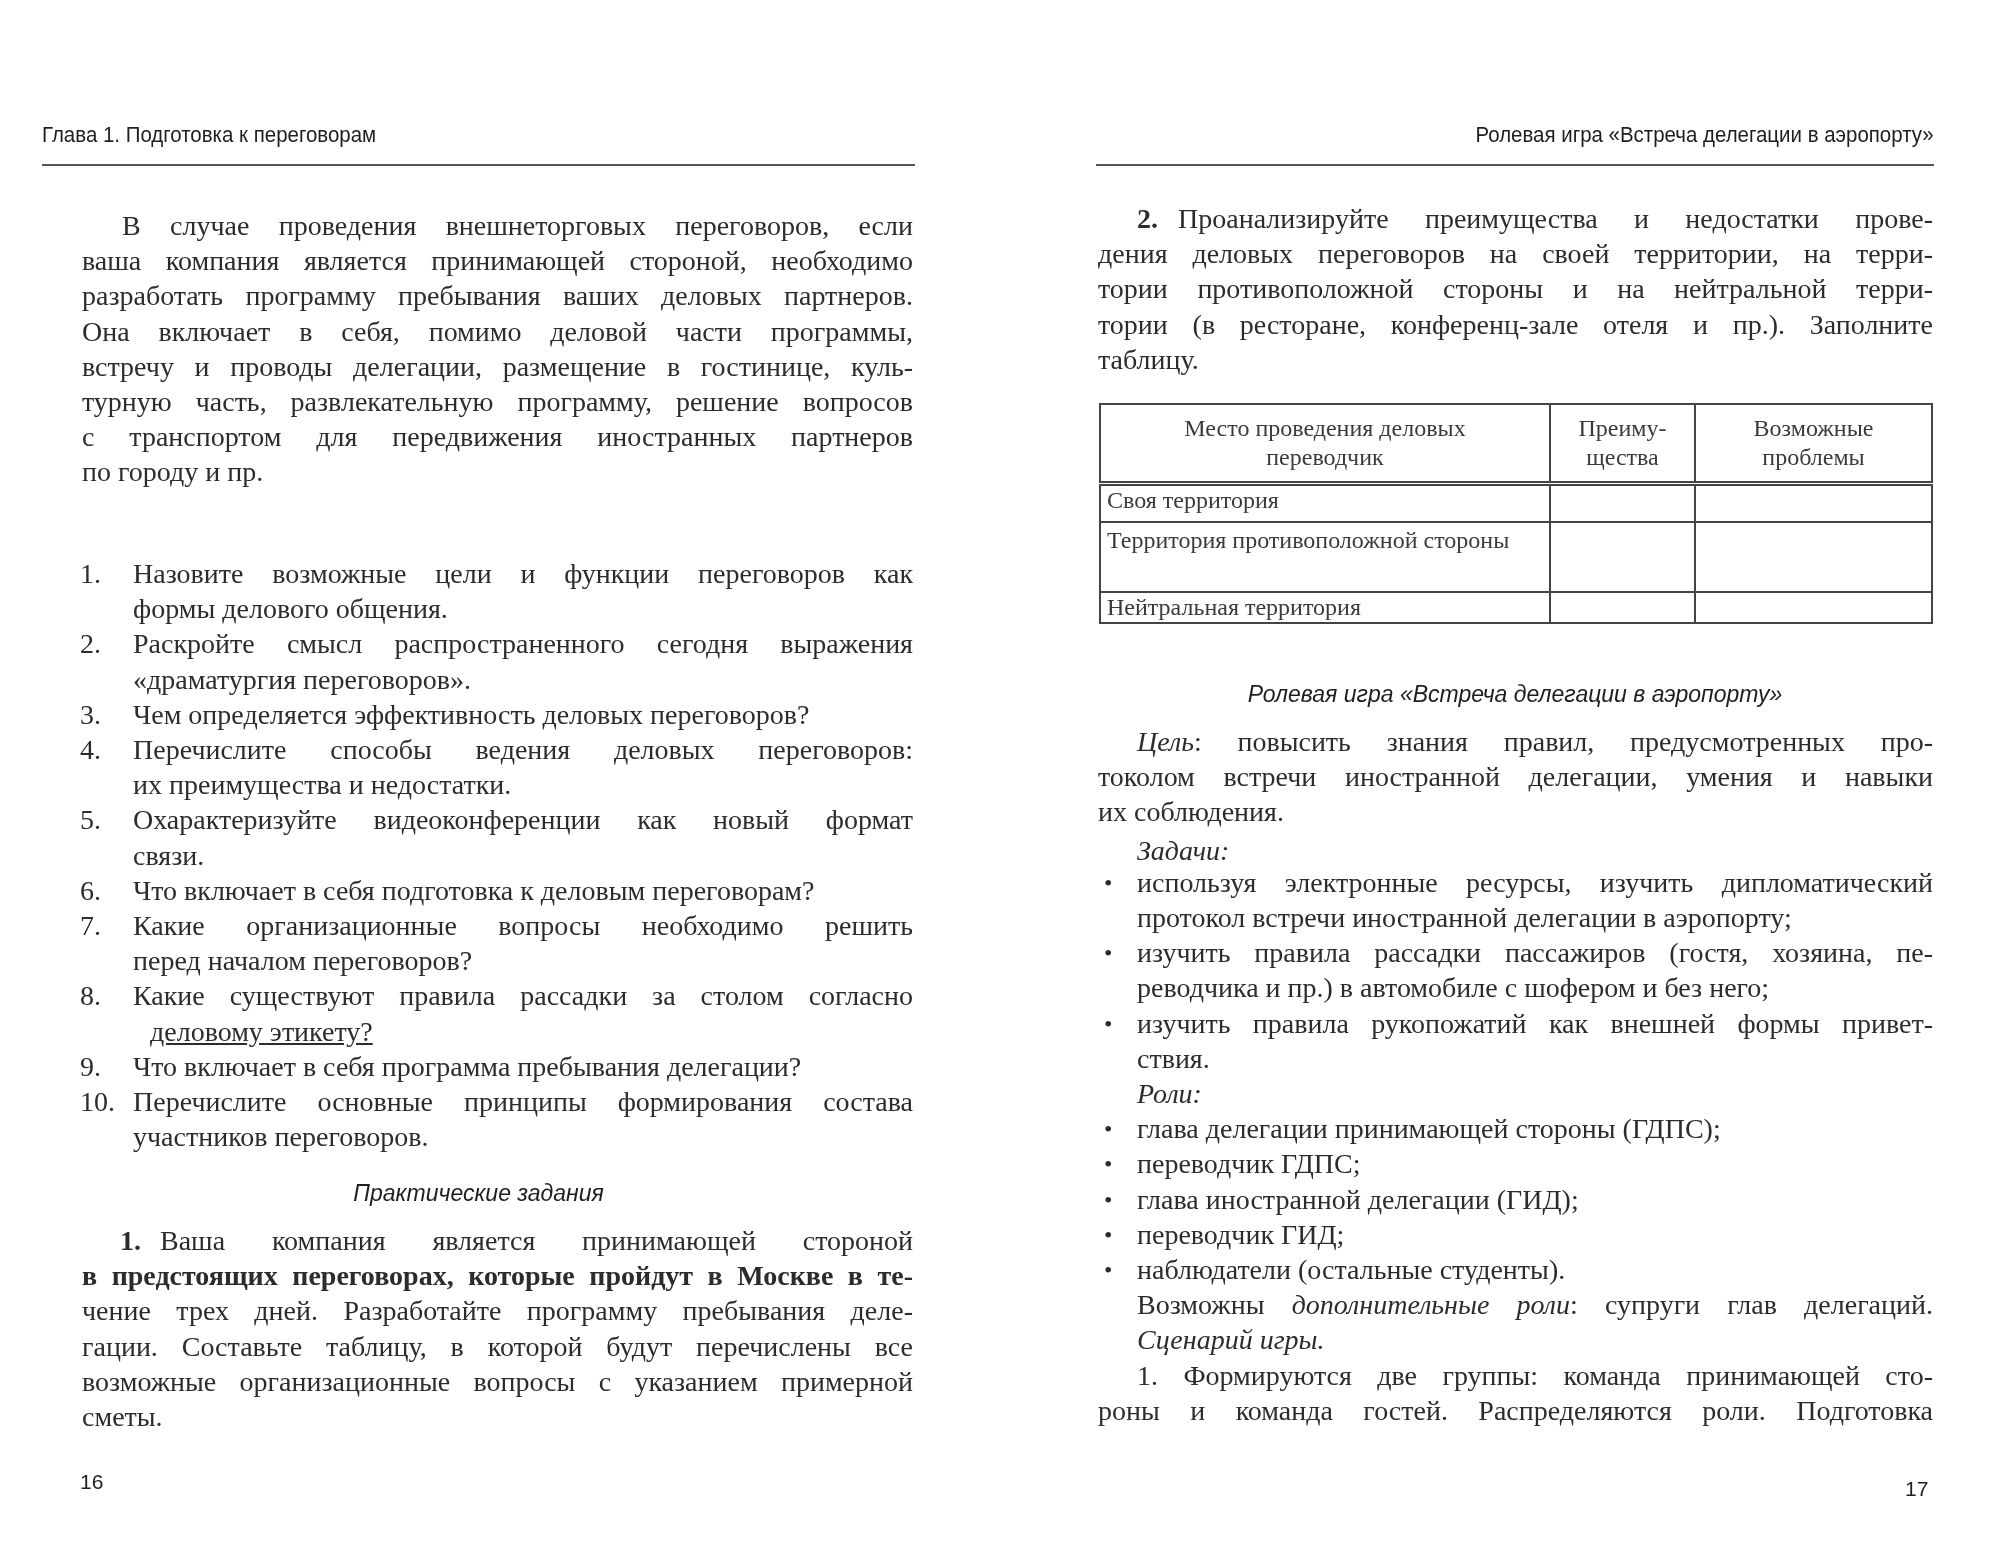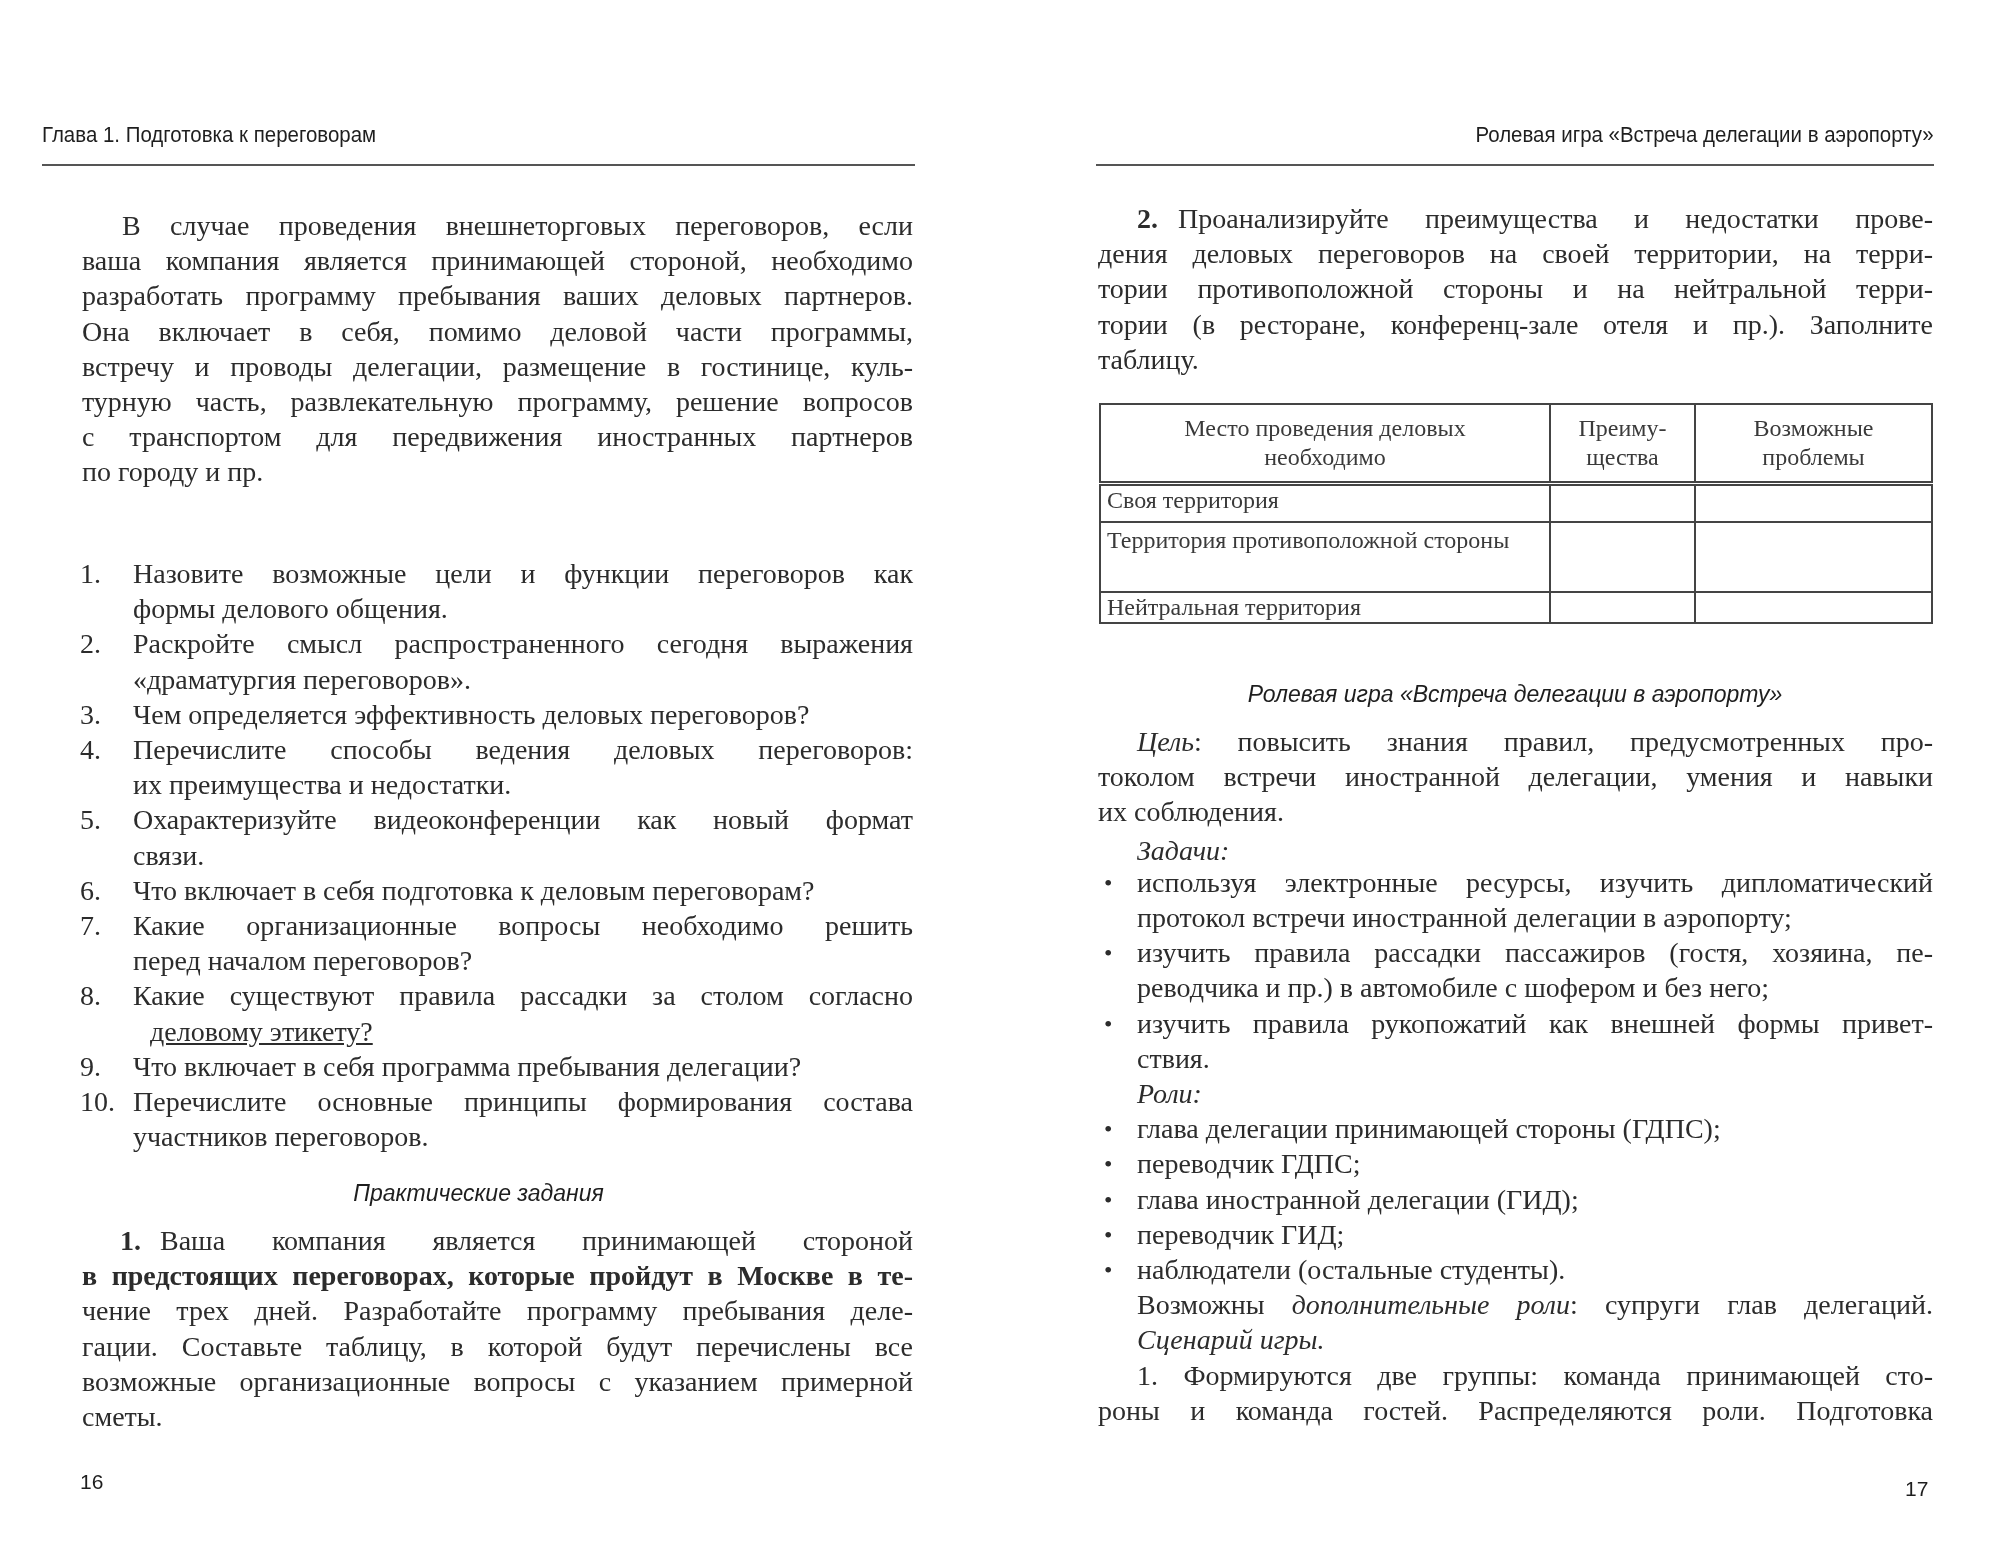--- a/index.html
+++ b/index.html
@@ -135,21 +135,21 @@
       <div class="line" style="left: 178px; top: 202px; width: 755px;">Проанализируйте преимущества и недостатки прове-</div>
       <div class="line" style="left: 98px; top: 237.2px; width: 835px;">дения деловых переговоров на своей территории, на терри-</div>
       <div class="line" style="left: 98px; top: 272.4px; width: 835px;">тории противоположной стороны и на нейтральной терри-</div>
       <div class="line" style="left: 98px; top: 307.6px; width: 835px;">тории (в ресторане, конференц-зале отеля и пр.). Заполните</div>
       <div class="line last" style="left: 98px; top: 342.8px; width: 835px;">таблицу.</div>
     </div>
 
   <table class="task-table">
     <thead>
       <tr>
-        <th class="c1"><span>Место проведения деловых</span><br><span>необходимо</span></th>
+        <th class="c1"><span>Место проведения деловых</span><br><span>переводчик</span></th>
         <th class="c2"><span>Преиму-</span><br><span>щества</span></th>
         <th class="c3"><span>Возможные</span><br><span>проблемы</span></th>
       </tr>
     </thead>
     <tbody>
       <tr style="height:38px;">
         <td>Своя территория</td>
         <td></td>
         <td></td>
       </tr>

